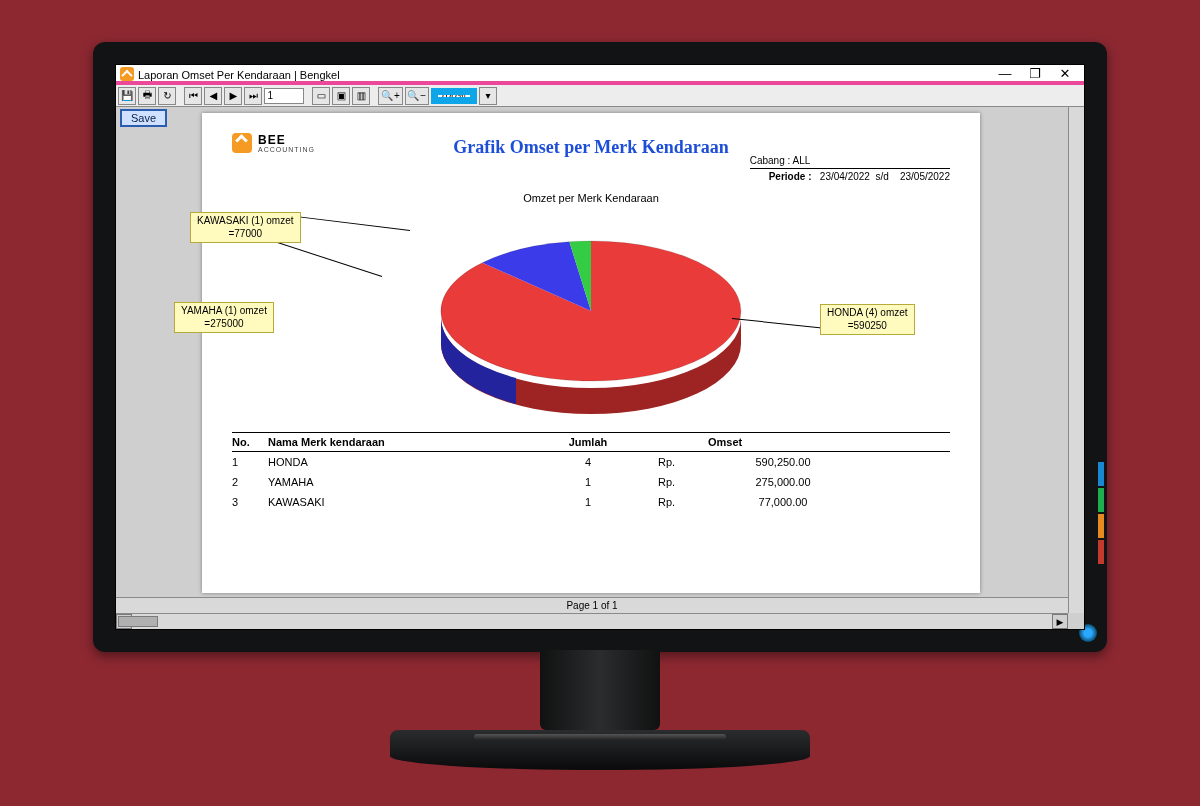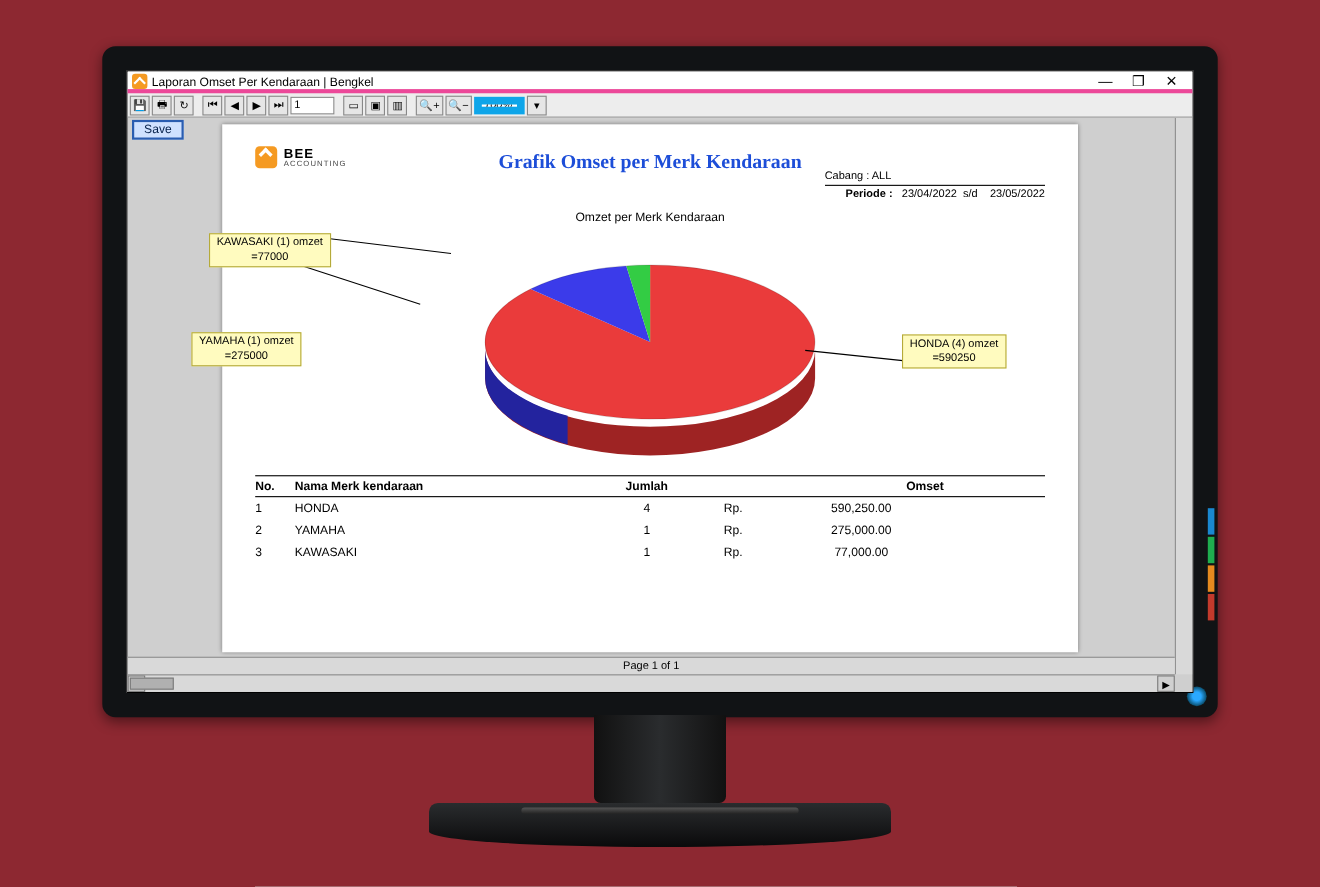--- a/index.html
+++ b/index.html
@@ -283,21 +283,21 @@
           <div class="callout" style="left:-58px; top:64px;margin-top:32px;">YAMAHA (1) omzet<br>=275000</div>
           <div class="callout" style="left:588px; top:98px;">HONDA (4) omzet<br>=590250</div>
         </div>
 
         <div class="tbl">
           <div class="tbl-head">
             <span class="c-no">No.</span>
             <span class="c-name">Nama Merk kendaraan</span>
             <span class="c-jml">Jumlah</span>
             <span class="c-cur"></span>
-            <span class="c-omset" style="text-align:right;">Omset</span>
+            <span class="c-omset" style="text-align:left;">Omset</span>
           </div>
           <div id="rows">
               <div class="tbl-row">
                 <span class="c-no">1</span>
                 <span class="c-name">HONDA</span>
                 <span class="c-jml">4</span>
                 <span class="c-cur">Rp.</span>
                 <span class="c-omset">590,250.00</span>
               </div>
               <div class="tbl-row">

